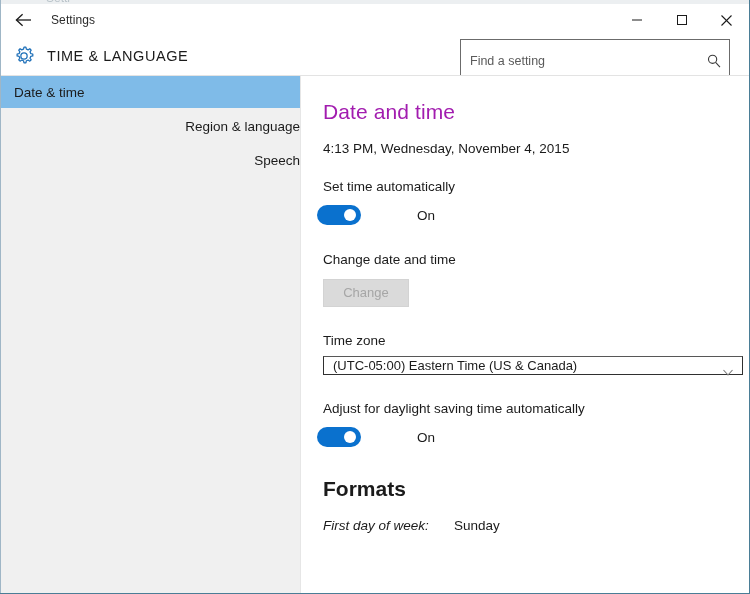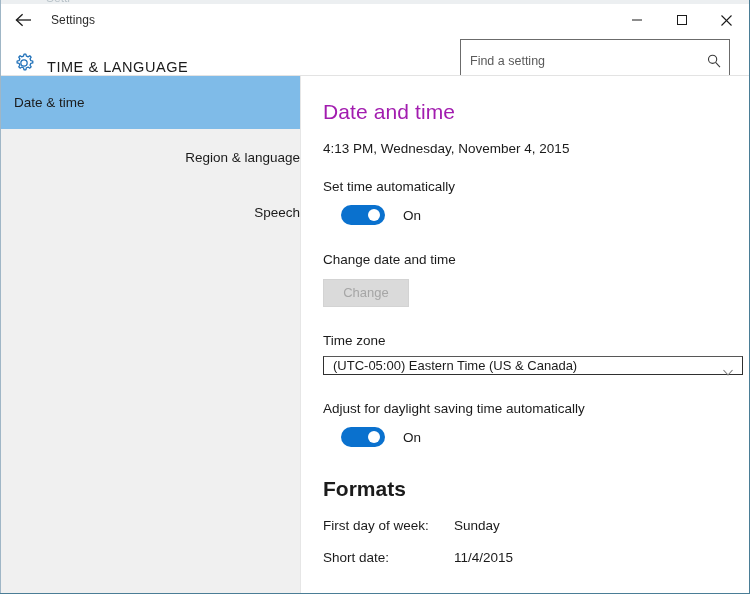--- a/index.html
+++ b/index.html
@@ -84,21 +84,21 @@
   }
   .caption-btn svg { display: block; }
 
   
   #header {
     position: absolute;
     left: 1px; top: 36px;
     width: 748px; height: 39px;
     background: #ffffff;
     display: flex;
-    align-items: flex-end;
+    align-items: center;
   }
   #gear-icon-wrap {
     width: 46px;
     display: flex; align-items: center; justify-content: center;
   }
   #page-title {
     font-size: 14.5px;
     color: #1b1b1b;
     letter-spacing: .55px;
     white-space: nowrap;
@@ -151,21 +151,21 @@
   
   #sidebar {
     width: 300px;
     height: 100%;
     background: #f0f0f0;
     box-sizing: border-box;
     border-right: 1px solid #e6e6e6;
     padding-top: 0;
   }
   .nav-item {
-    height: 53px;
+    height: 32px;
     display: flex;
     align-items: center;
     padding-left: 13px;
     font-size: 13.5px;
     color: #1b1b1b;
     cursor: default;
     user-select: none;
     box-sizing: border-box;
   }
   .nav-item.selected {
@@ -206,22 +206,23 @@
     font-size: 13.5px;
     color: #1b1b1b;
     padding: 0 0 0 22px;
     user-select: none;
   }
 
   
   .toggle-row {
     display: flex;
     align-items: center;
-    padding-left: 40px;
+    padding-left: 16px;
     margin-top: 11px;
+    gap: 38px;
   }
   .toggle {
     position: relative;
     width: 44px;
     height: 20px;
     border-radius: 10px;
     background: #0a71ce;
     cursor: default;
     flex: none;
   }
@@ -294,21 +295,21 @@
     user-select: none;
   }
   .kv-row {
     display: flex;
     padding-left: 22px;
     margin-top: 17px;
     font-size: 13.5px;
     color: #1b1b1b;
     user-select: none;
   }
-  .kv-key { width: 131px; flex: none; }
+  .kv-key { width: 131px; flex: none; font-style: italic; }
   .kv-val { }
 
 </style>
 </head>
 <body>
 
 <div id="window">
 
   <div id="occluded-strip">
     <span class="ghost-text">Setti</span>
@@ -429,21 +430,17 @@
           </div>
           <div class="toggle-state">On</div>
         </div>
 
         <h2 class="formats-heading">Formats</h2>
 
         <div class="kv-row">
           <span class="kv-key">First day of week:</span>
           <span class="kv-val">Sunday</span>
         </div>
-        <div class="kv-row">
-          <span class="kv-key">Short date:</span>
-          <span class="kv-val">11/4/2015</span>
-        </div>
 
       </div>
     </main>
   </div>
 </div>
 
 </body></html>

